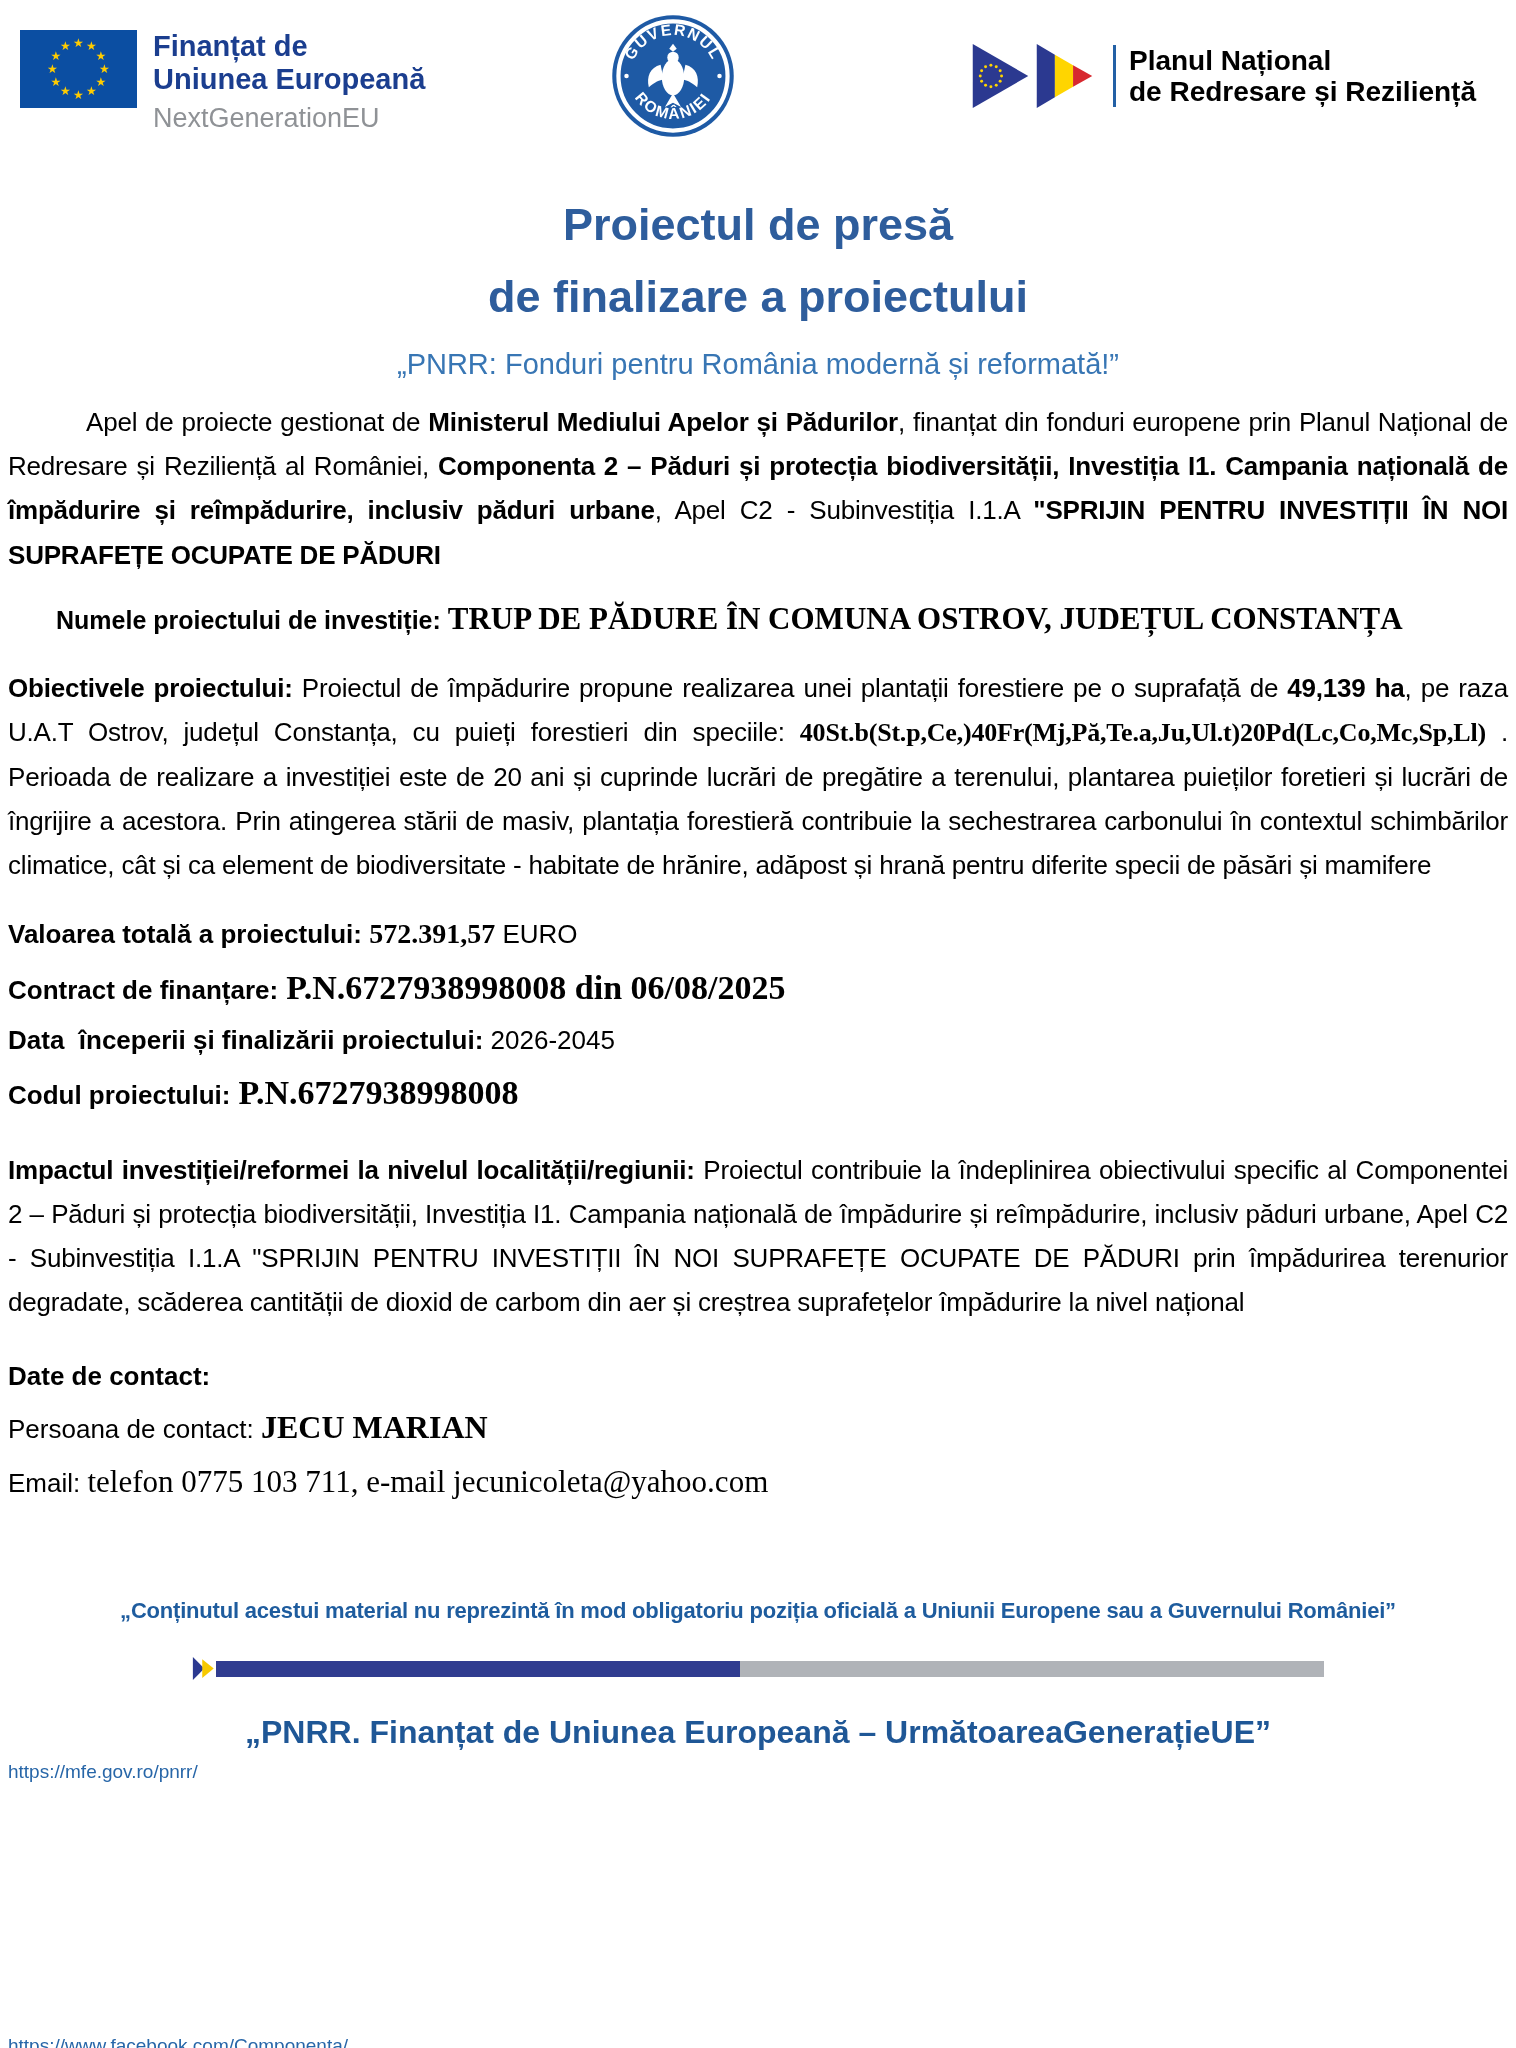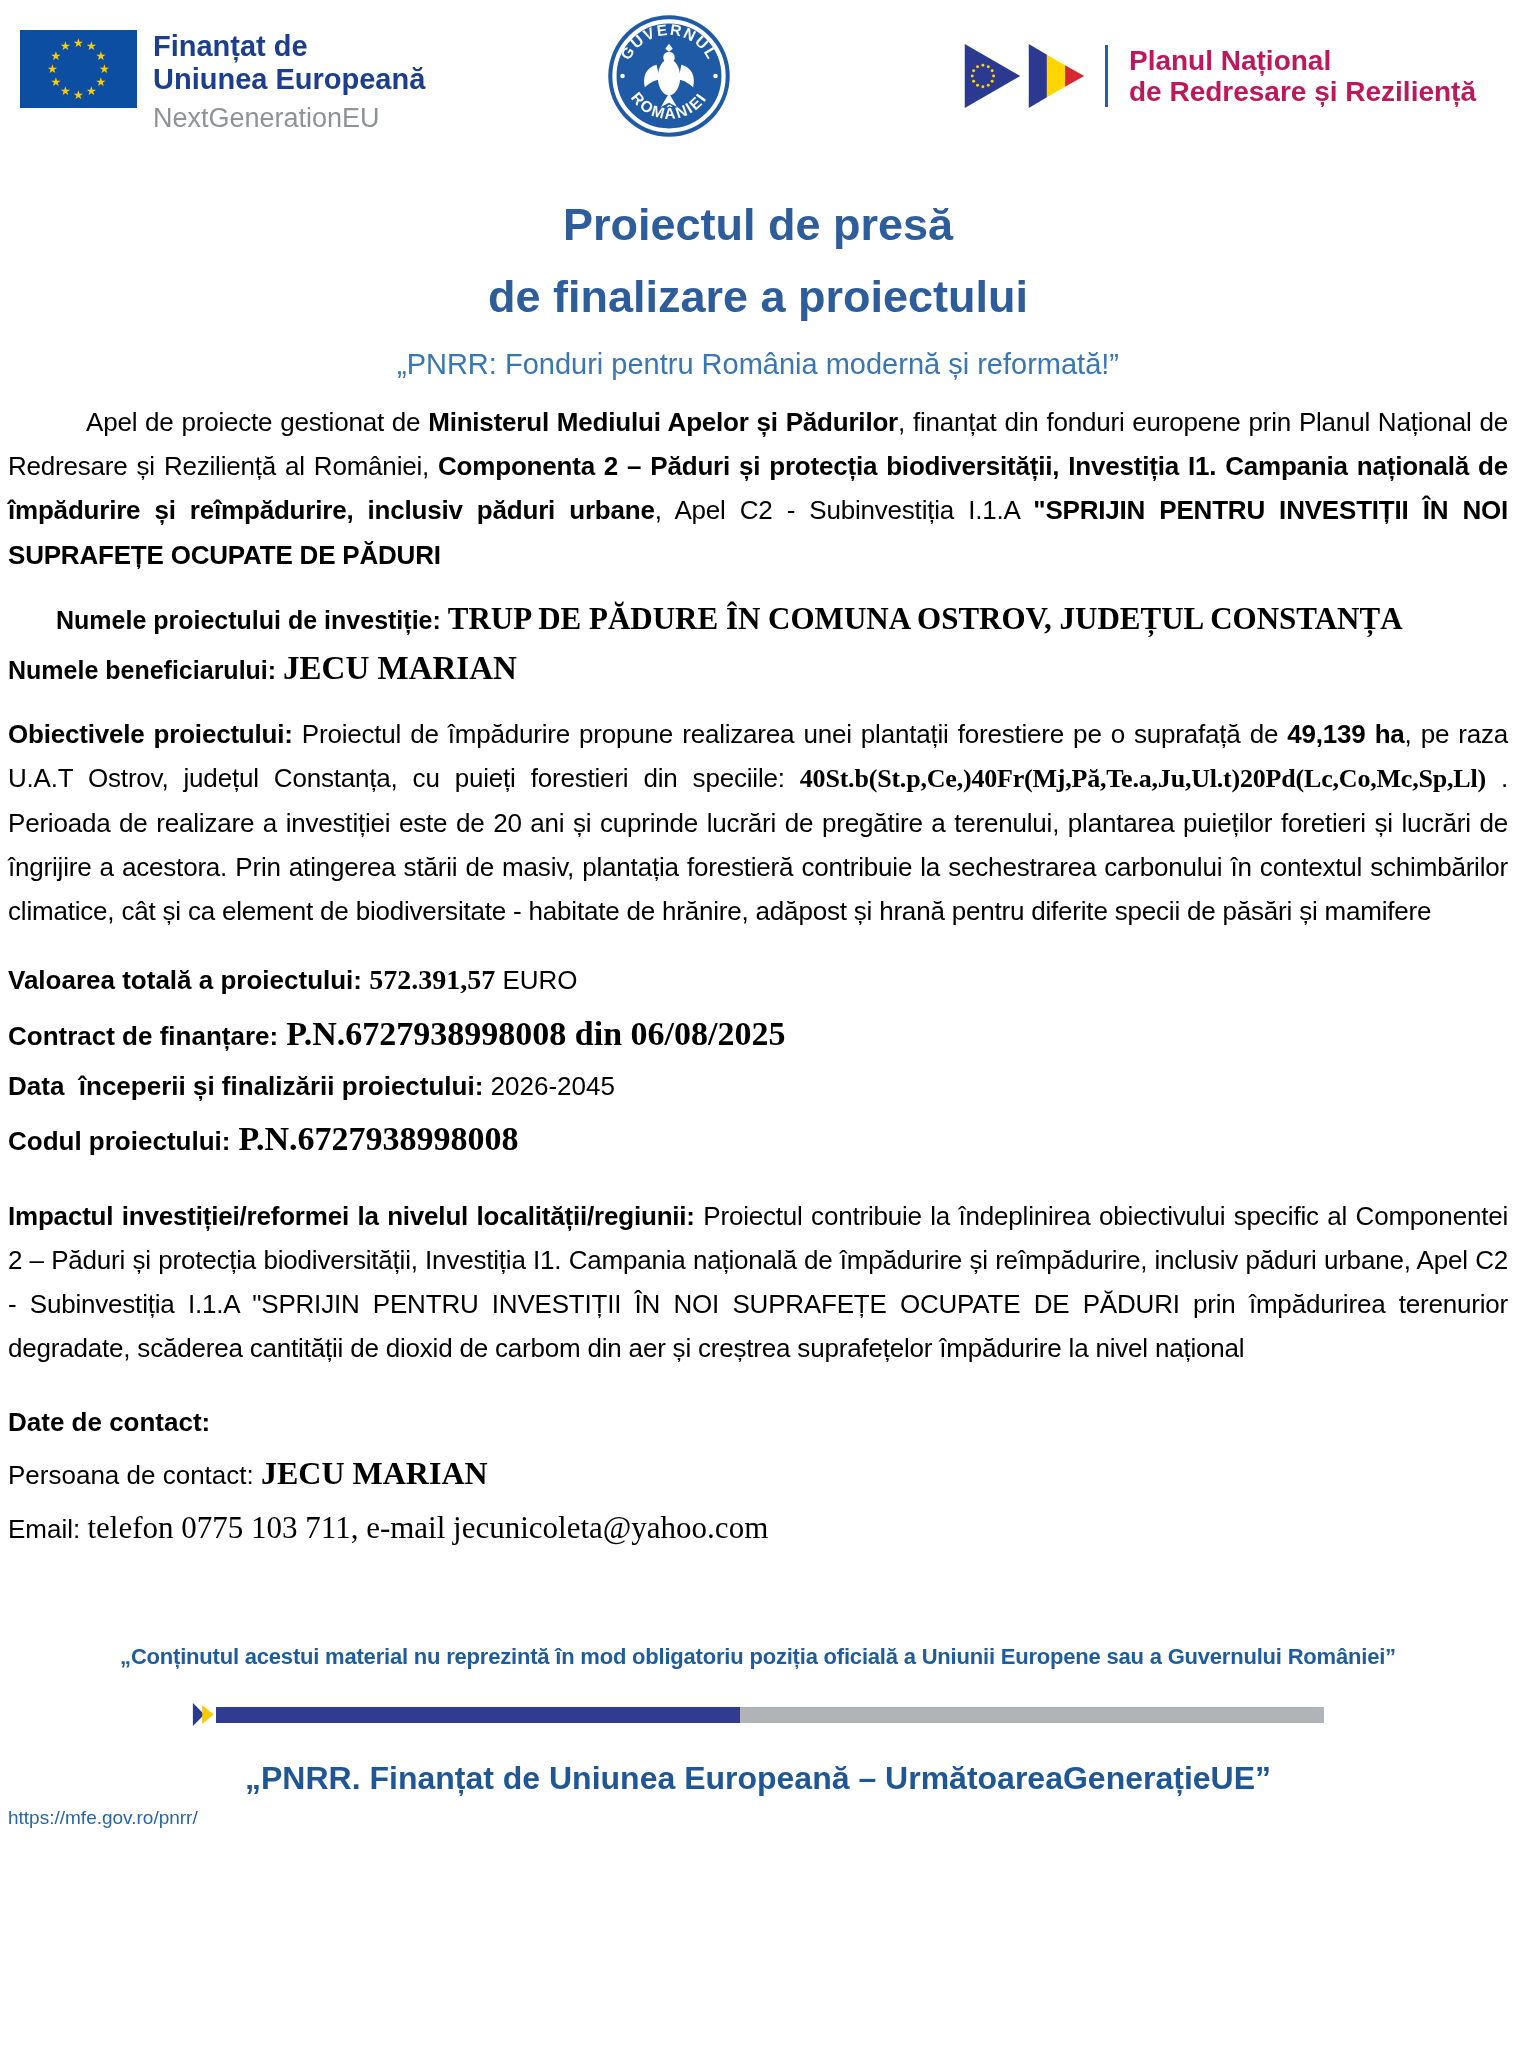--- a/index.html
+++ b/index.html
@@ -12,22 +12,22 @@
   .logos{display:flex;justify-content:space-between;align-items:flex-start;height:142px;padding:0 6px;}
   .eu-logo{display:flex;gap:16px;margin-top:16px;margin-left:6px;}
   .eu-flag svg{width:117px;height:78px;display:block;}
   .eu-text{display:flex;flex-direction:column;justify-content:flex-start;}
   .eu-text .l1,.eu-text .l2{font-weight:bold;color:#1B3E8F;font-size:29px;line-height:1.14;}
   .eu-text .l3{color:#8F9296;font-size:27px;margin-top:7px;}
   .gov-logo{margin-top:0;transform:translateX(-26px);}
   .gov-logo svg{width:124px;height:124px;display:block;}
   .pnrr-logo{display:flex;align-items:center;margin-top:30px;margin-right:26px;}
   .pnrr-arrows svg{width:121px;height:64px;display:block;}
-  .pnrr-text{color:#be185d;font-weight:bold;font-size:28px;line-height:1.12;
-    padding-left:21px;border-left:3px solid #2360A5;margin-left:20px;}
+  .pnrr-text{color:#000000;font-weight:bold;font-size:28px;line-height:1.12;
+    padding-left:13px;border-left:3px solid #2360A5;margin-left:20px;}
   
   .title-line{text-align:center;color:#2E5D9C;font-weight:bold;font-size:45px;line-height:1;}
   .title-first{margin-top:46px;}
   .title-second{margin-top:27px;}
   .subtitle{text-align:center;color:#3876B4;font-size:29px;margin-top:29px;}
   
   .para{font-size:26px;line-height:1.7;text-align:justify;letter-spacing:-0.2px;margin:0;}
   .intro{margin-top:19px;text-indent:78px;}
   b.sans{font-weight:bold;}
   .serif-b{font-family:"Liberation Serif",serif;font-weight:bold;}
@@ -156,21 +156,20 @@
   </header>
 
   <div class="title-line title-first">Proiectul de presă</div>
   <div class="title-line title-second">de finalizare a proiectului</div>
   <div class="subtitle">„PNRR: Fonduri pentru România modernă și reformată!”</div>
 
   <p class="para intro"><span>Apel de proiecte gestionat de </span><b class="sans">Ministerul Mediului Apelor și Pădurilor</b><span>, finanțat din fonduri europene prin Planul Național de Redresare și Reziliență al României, </span><b class="sans">Componenta 2 – Păduri și protecția biodiversității, Investiția I1. Campania națională de împădurire și reîmpădurire, inclusiv păduri urbane</b><span>, Apel C2 - Subinvestiția I.1.A </span><b class="sans">"SPRIJIN PENTRU INVESTIȚII ÎN NOI SUPRAFEȚE OCUPATE DE PĂDURI</b></p>
 
   <p class="project-block"><span class="label">Numele proiectului de investiție:</span> <span class="value">TRUP DE PĂDURE ÎN COMUNA OSTROV, JUDEȚUL CONSTANȚA</span></p>
 
-  <p class="beneficiary"><span class="label">Numele beneficiarului:</span> <span class="value">JECU MARIAN</span></p>
 
   <p class="para objectives"><b class="sans">Obiectivele proiectului:</b><span> Proiectul de împădurire propune realizarea unei plantații forestiere pe o suprafață de </span><b class="sans">49,139 ha</b><span>, pe raza U.A.T Ostrov, județul Constanța, cu puieți forestieri din speciile: </span><span class="serif-b">40St.b(St.p,Ce,)40Fr(Mj,Pă,Te.a,Ju,Ul.t)20Pd(Lc,Co,Mc,Sp,Ll)</span><span> . Perioada de realizare a investiției este de 20 ani și cuprinde lucrări de pregătire a terenului, plantarea puieților foretieri și lucrări de îngrijire a acestora. Prin atingerea stării de masiv, plantația forestieră contribuie la sechestrarea carbonului în contextul schimbărilor climatice, cât și ca element de biodiversitate - habitate de hrănire, adăpost și hrană pentru diferite specii de păsări și mamifere</span></p>
 
   <div class="details">
     <div class="detail-line"><span class="label">Valoarea totală a proiectului:</span> <span class="serif-b val-total">572.391,57</span><span> EURO</span></div>
     <div class="detail-line"><span class="label">Contract de finanțare:</span><span class="serif-b val-contract">P.N.6727938998008 din 06/08/2025</span></div>
     <div class="detail-line"><span class="label">Data&nbsp; începerii și finalizării proiectului:</span><span> 2026-2045</span></div>
     <div class="detail-line"><span class="label">Codul proiectului:</span><span class="serif-b val-code">P.N.6727938998008</span></div>
   </div>
 

